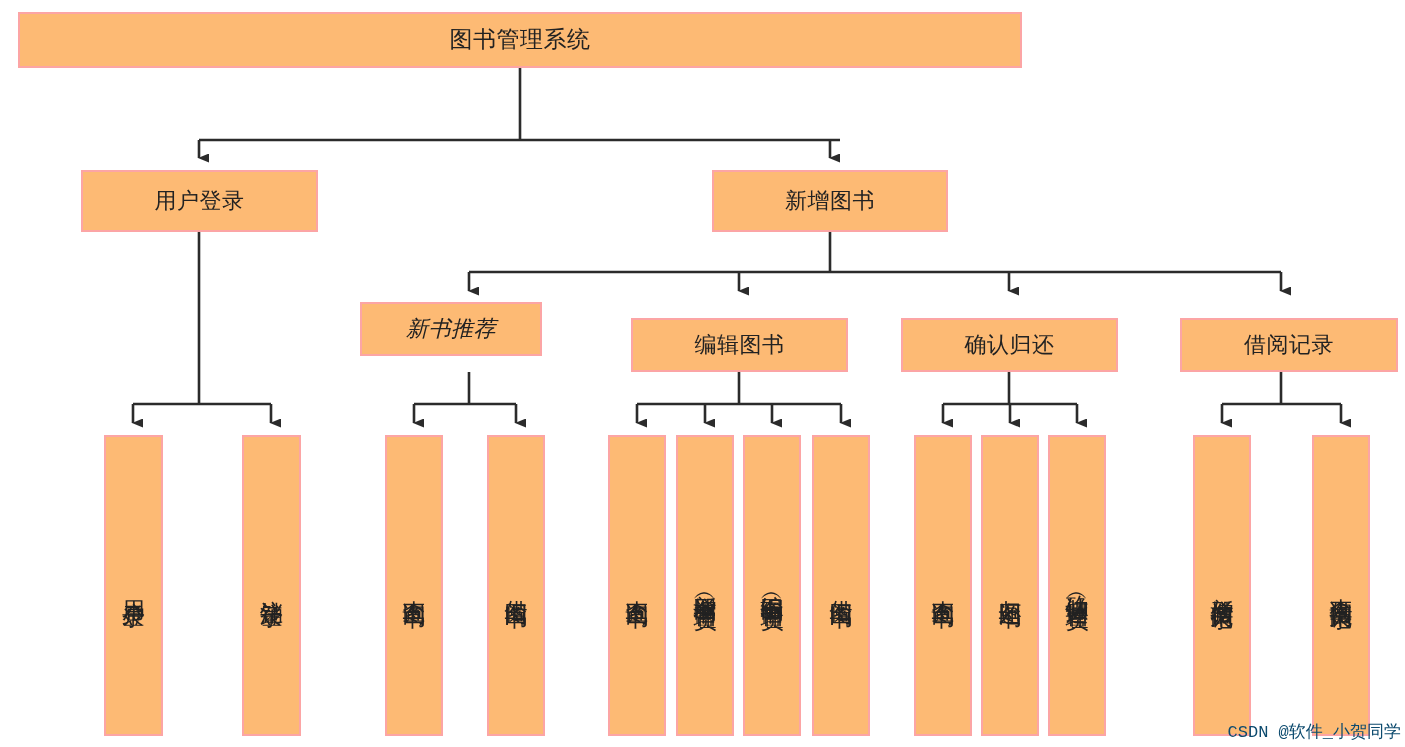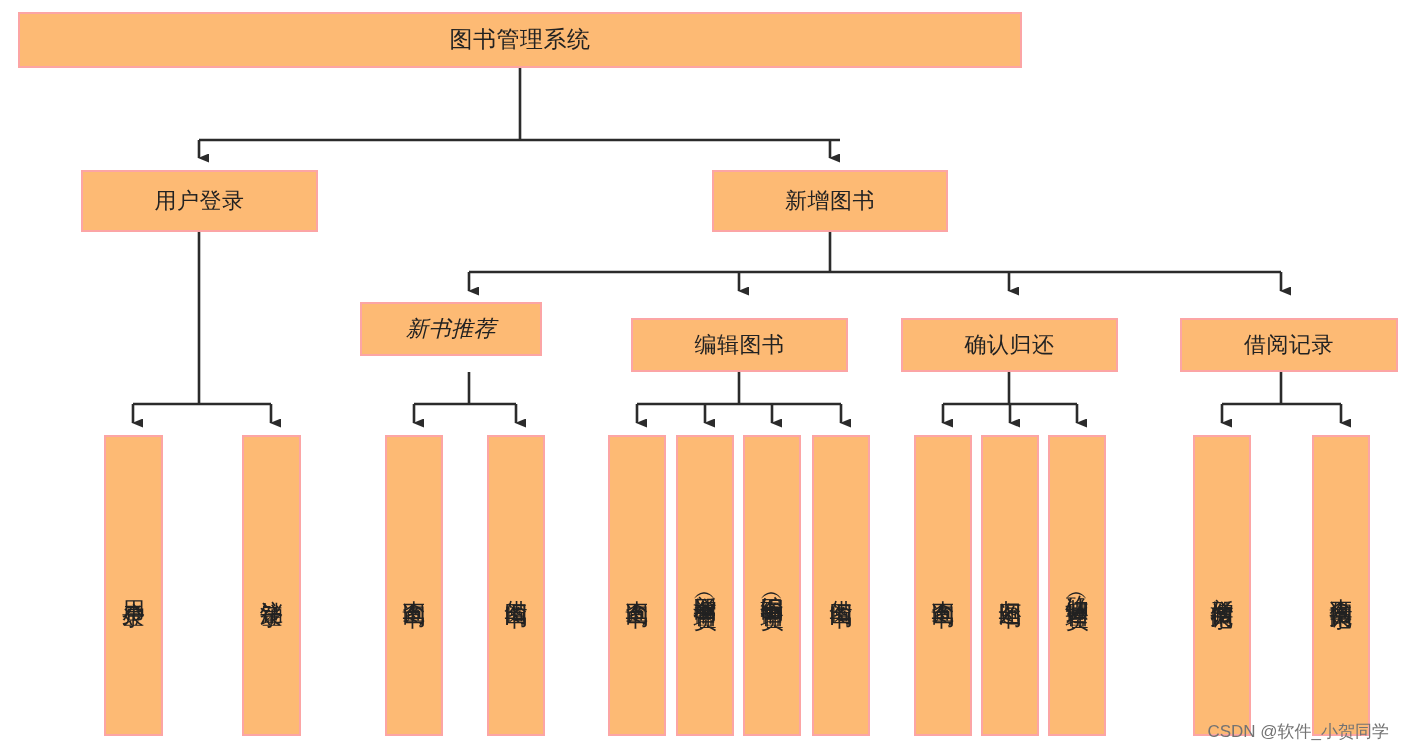--- a/index.html
+++ b/index.html
@@ -59,26 +59,27 @@
     writing-mode: vertical-rl;
     text-orientation: upright;
     font-size: 23px;
     line-height: 1.0;
     letter-spacing: 2px;
     text-align: center;
     max-height: 100%;
   }
   #watermark {
     position: absolute;
-    right: 16px;
+    right: 4px;
     bottom: 4px;
     font-size: 17px;
-    color: #737373;
+    color: #0c4a6e;
     white-space: nowrap;
     user-select: none;
+    font-family: Liberation Mono, monospace;
   }
 </style>
 </head>
 <body>
 
 <div id="diagram-root">
 
   <svg id="wires" viewBox="0 0 1405 747" width="1405" height="747" aria-hidden="true">
     <defs>
       <marker id="arrowhead" markerWidth="9" markerHeight="11" refX="4.5" refY="10" orient="auto" markerUnits="userSpaceOnUse">

